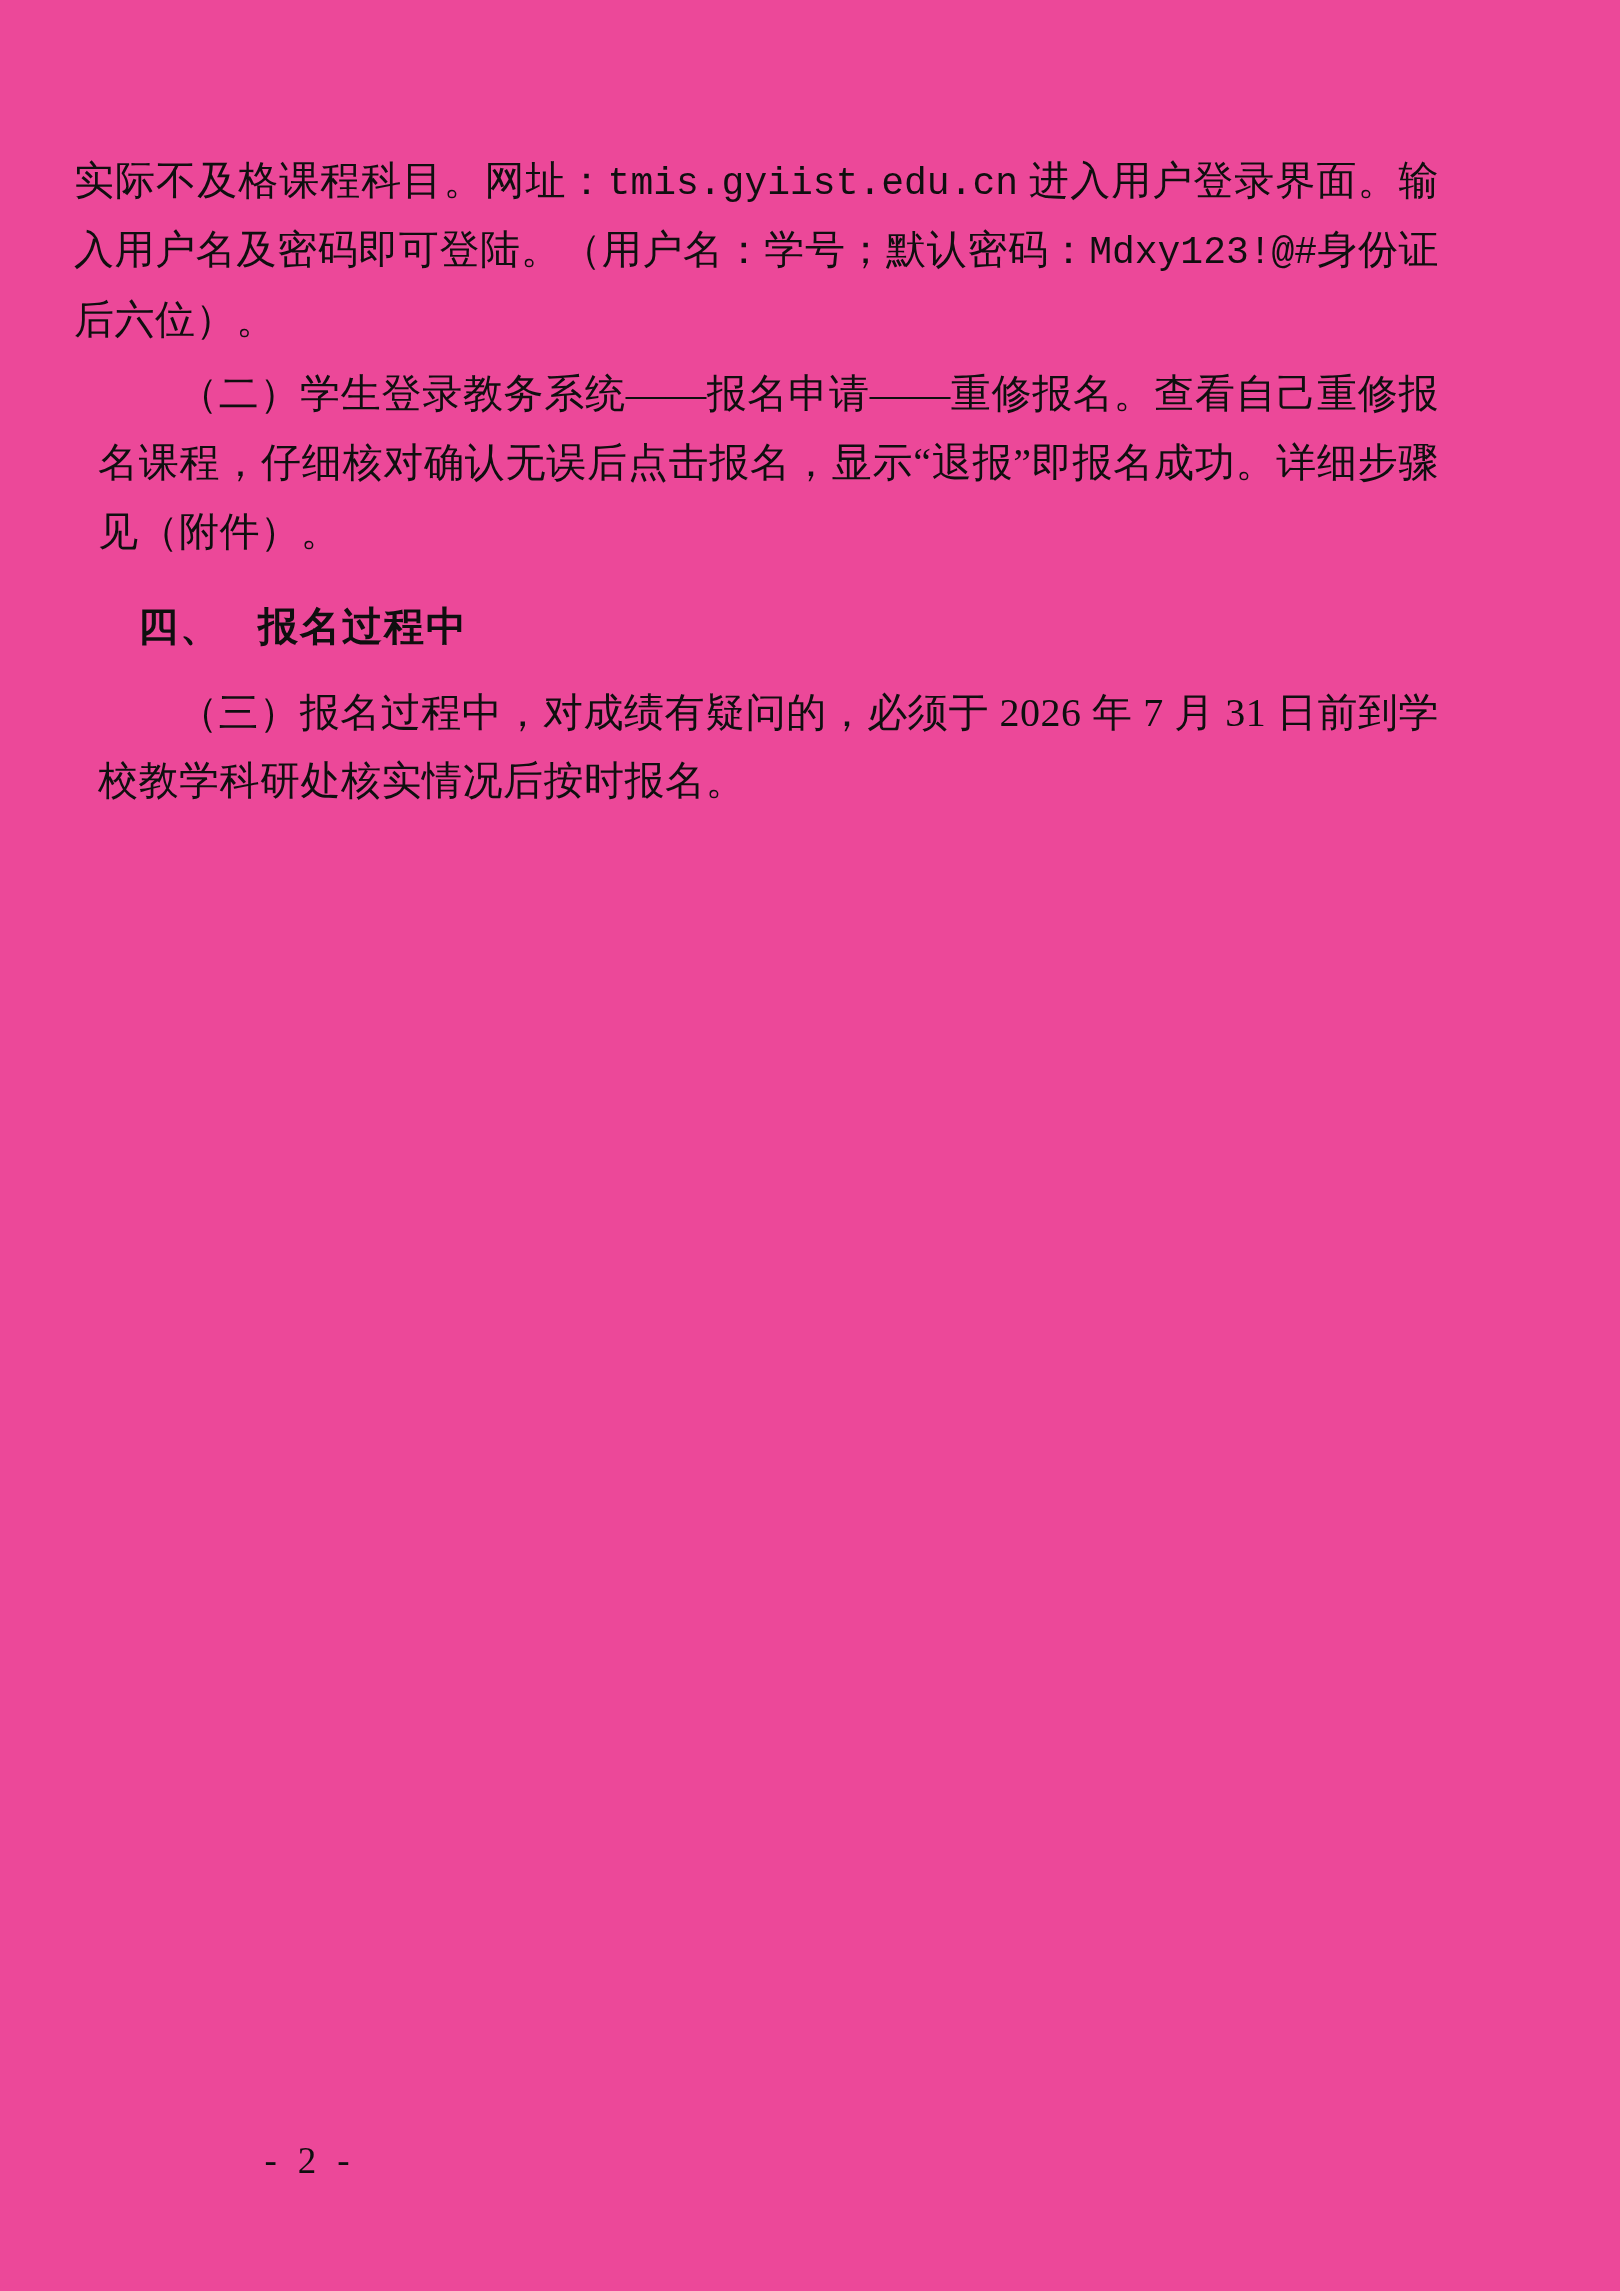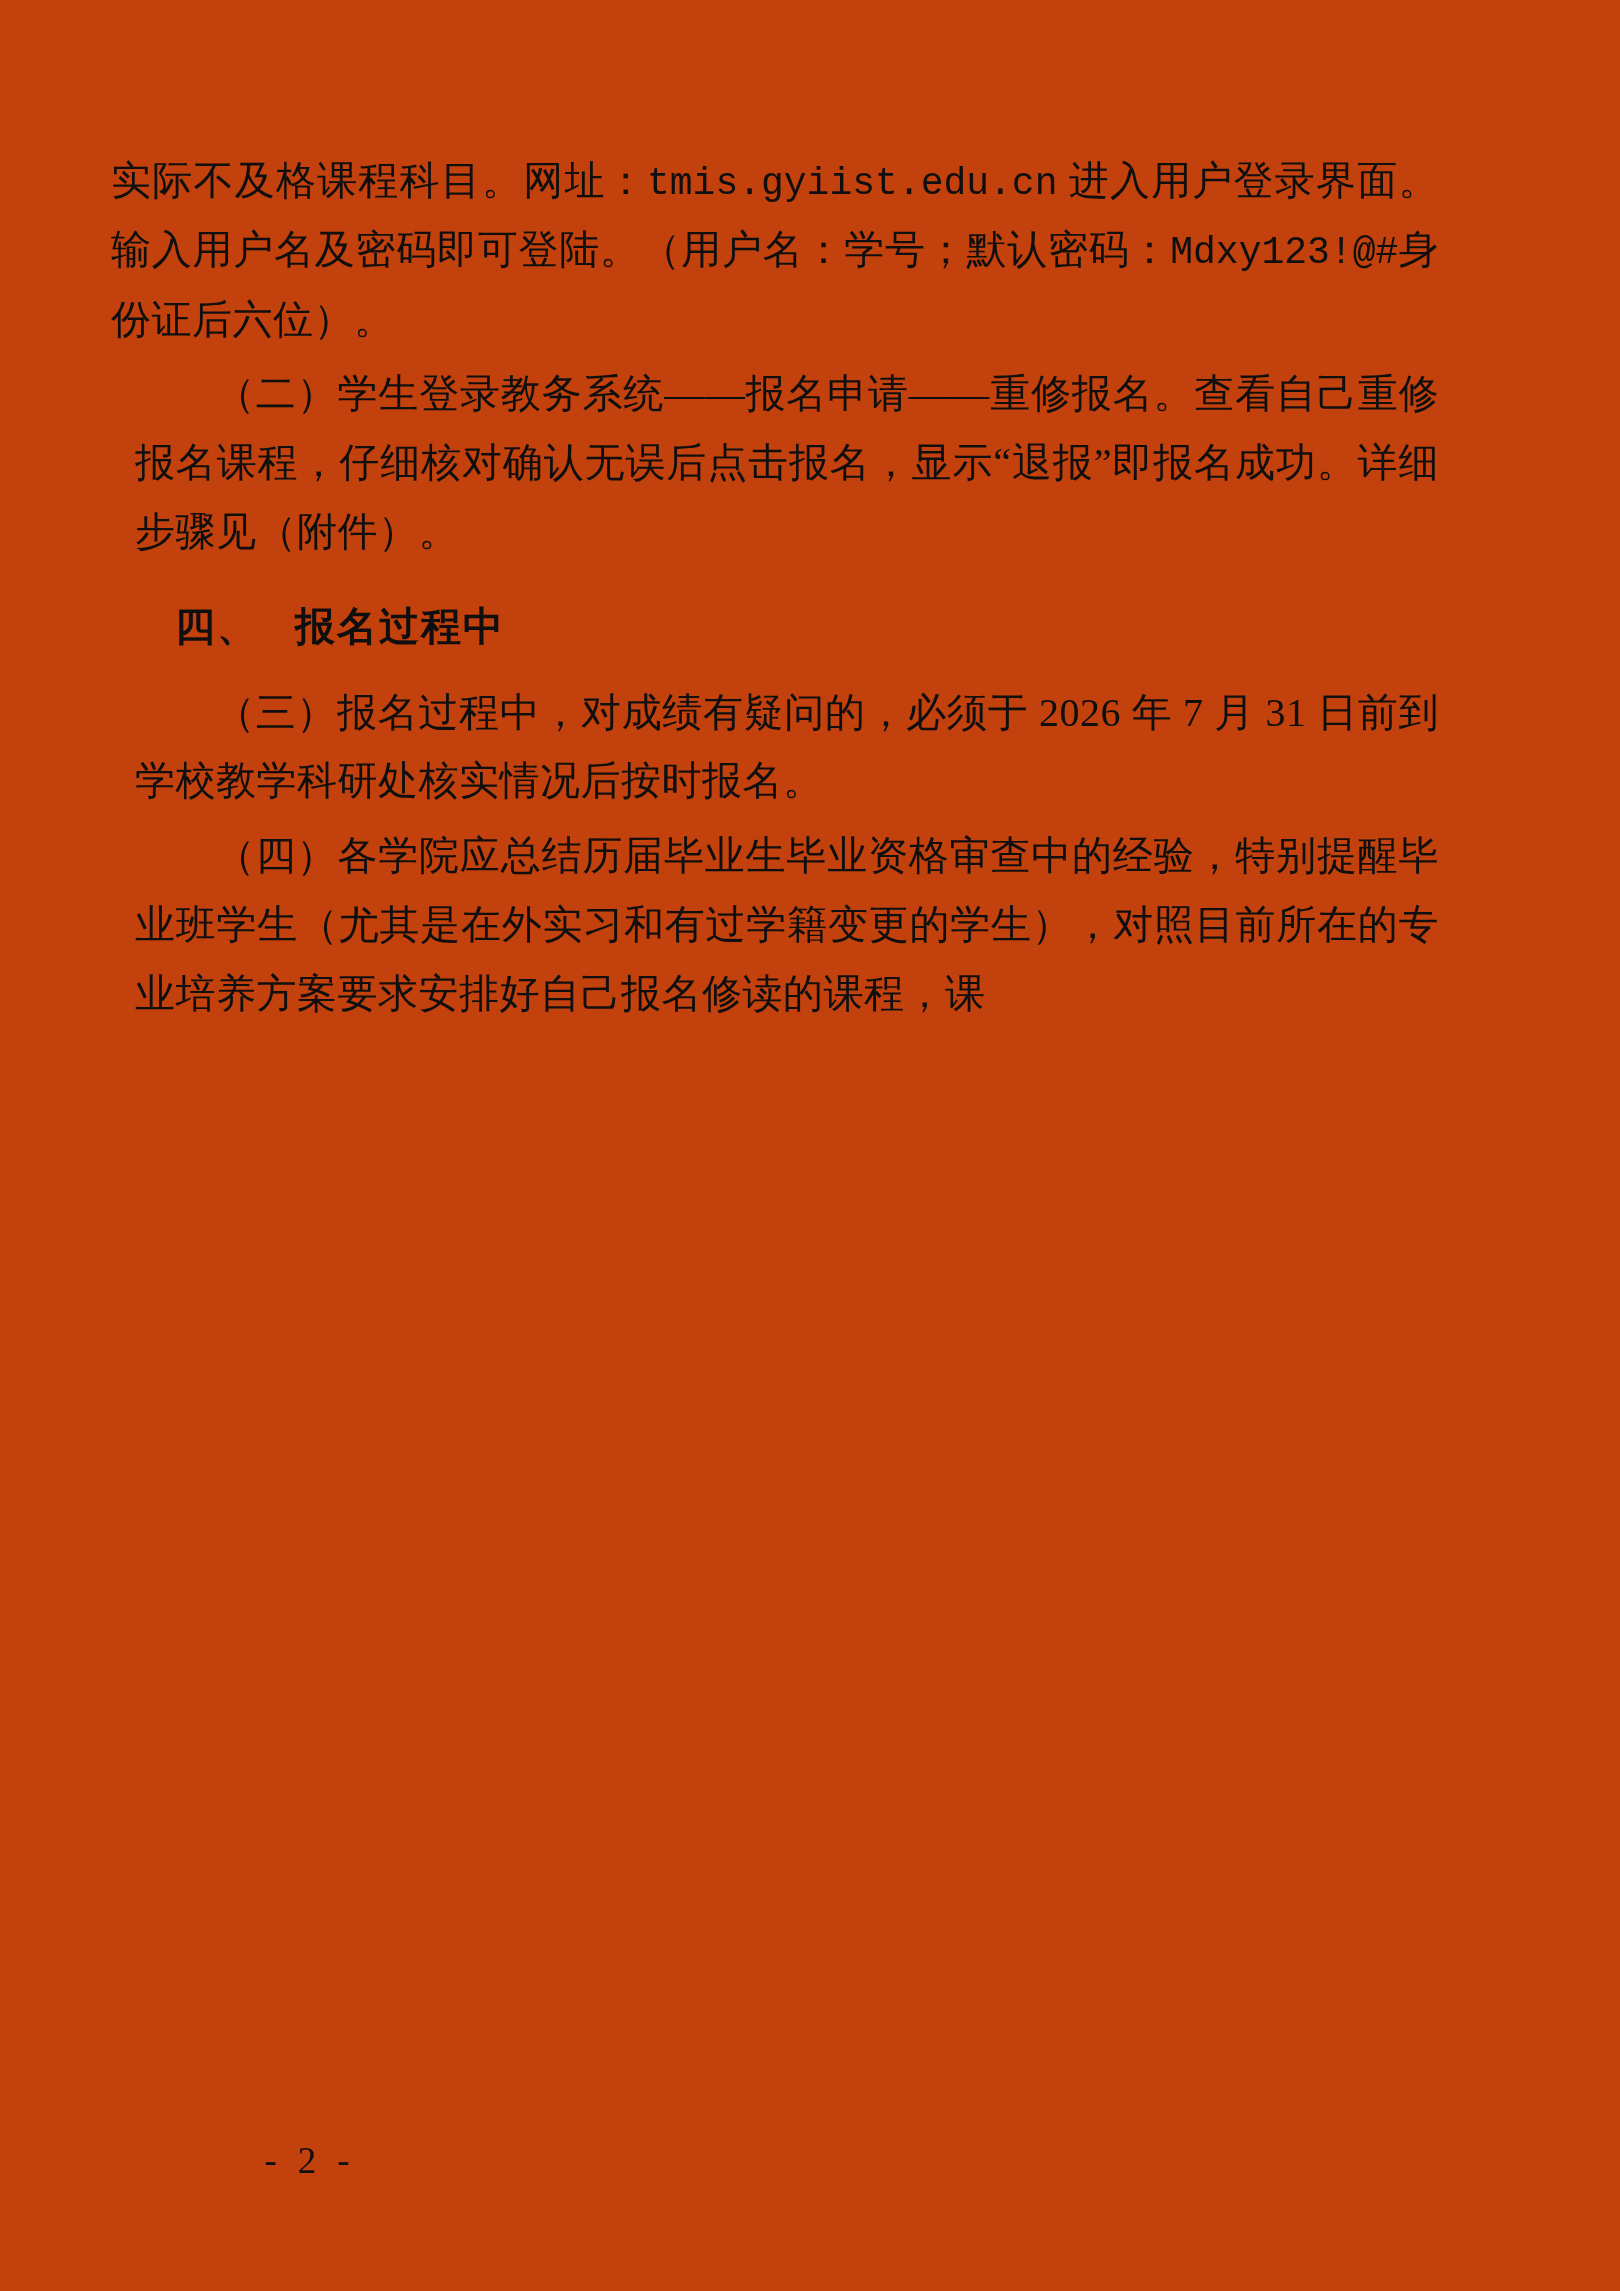--- a/index.html
+++ b/index.html
@@ -3,24 +3,24 @@
 <meta charset="utf-8">
 <style>
   html, body {
     margin: 0;
     padding: 0;
     background: #ffffff;
   }
   .page {
     width: 1620px;
     height: 2292px;
-    background: #c2410c;
+    background: #ec4899;
     position: relative;
     box-sizing: border-box;
-    padding: 147px 181px 0 111px;
+    padding: 147px 181px 0 74px;
     font-family: "Liberation Serif", "DejaVu Serif", serif;
     color: #0f0f0f;
   }
   .doc-body {
     font-size: 40px;
     line-height: 1.72;
     text-align: justify;
     text-justify: inter-ideograph;
     letter-spacing: 0.5px;
   }
@@ -80,21 +80,20 @@
     <p class="para para-indent">（二）学生登录教务系统——报名申请——重修报名。查看自己重修报名课程，仔细核对确认无误后点击报名，显示“退报”即报名成功。详细步骤见（附件）。</p>
 
     <p class="heading">
       <span>四、</span><span class="hgap"></span><span>报名过程中</span>
     </p>
 
 
 
     <p class="para para-indent">（三）报名过程中，对成绩有疑问的，必须于 2026 年 7 月 31 日前到学校教学科研处核实情况后按时报名。</p>
 
-    <p class="para para-indent">（四）各学院应总结历届毕业生毕业资格审查中的经验，特别提醒毕业班学生（尤其是在外实习和有过学籍变更的学生），对照目前所在的专业培养方案要求安排好自己报名修读的课程，课</p>
 
   </div>
 
   <div class="page-number">
     <span class="pn-inner">- 2 -</span>
   </div>
 
 </div>
 
 

